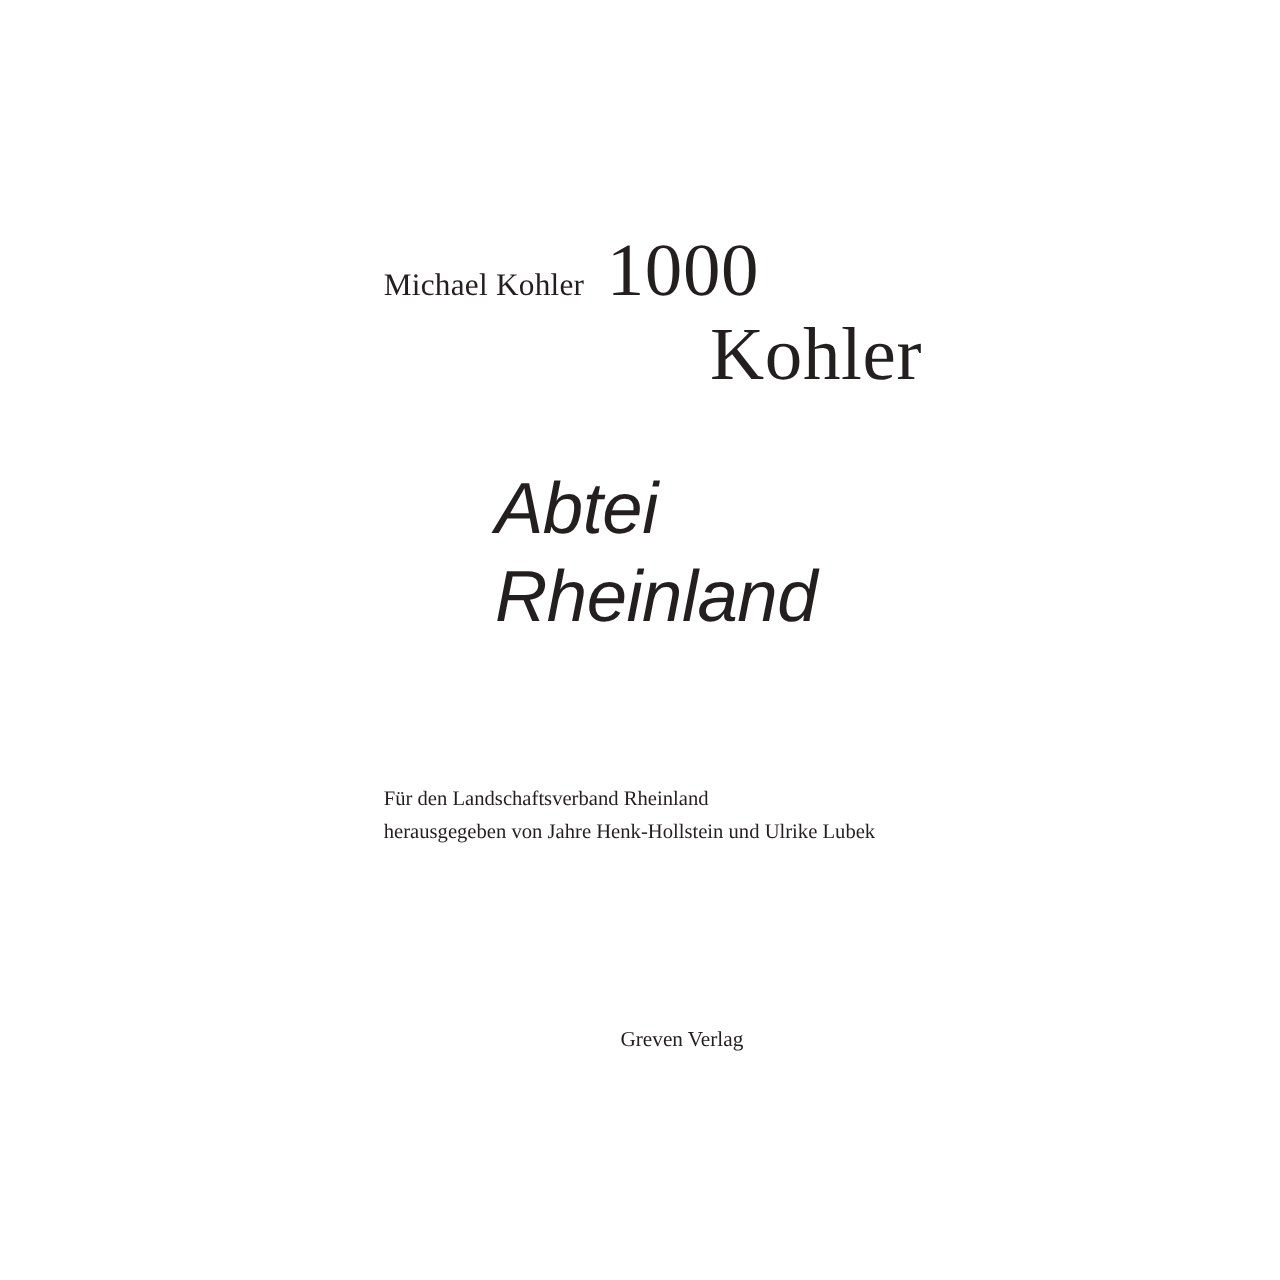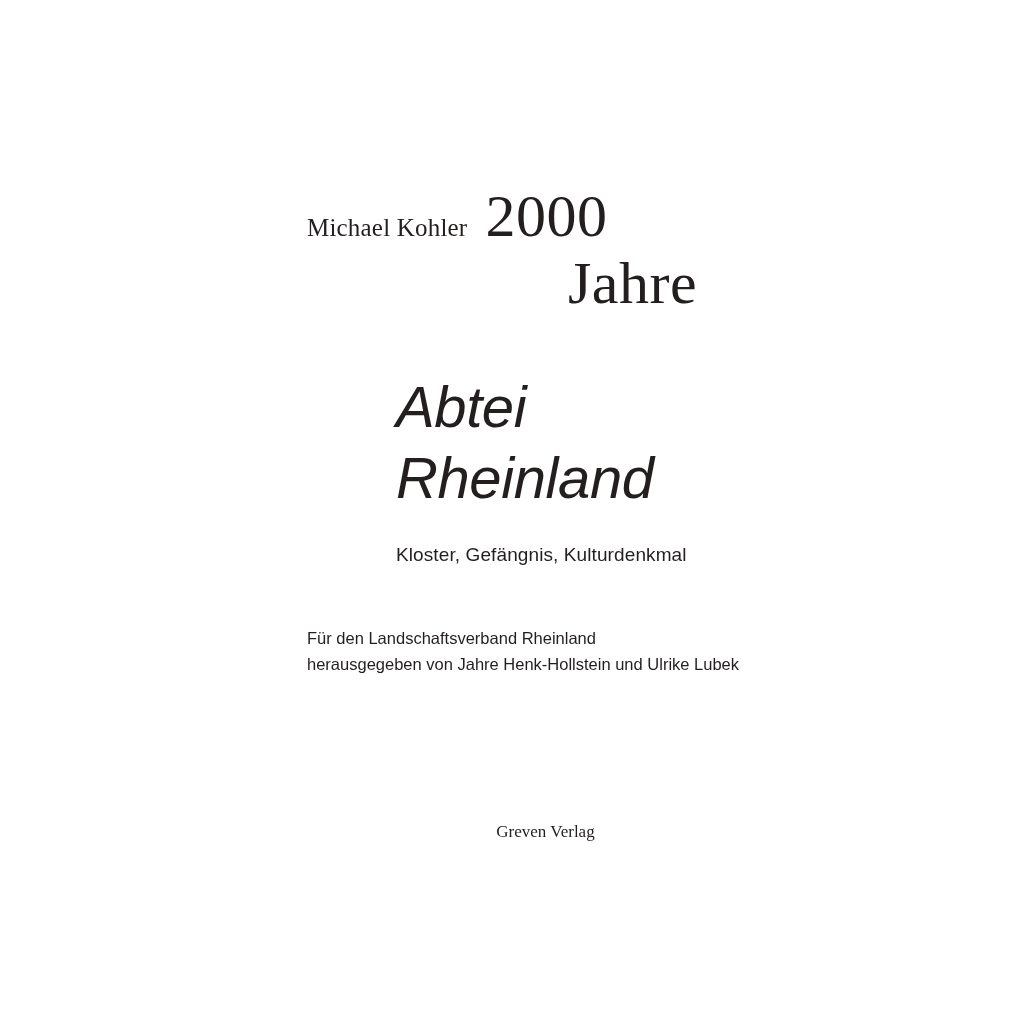--- a/index.html
+++ b/index.html
@@ -94,21 +94,21 @@
     font-size: 19px;
     letter-spacing: 0.1px;
     color: #231f1e;
   }
 
   
   .editor-note {
     position: absolute;
     left: 307px;
     top: 626px;
-    font-family: Liberation Sans, sans-serif;
+    font-family: Liberation Serif, serif;
     font-size: 16.5px;
     line-height: 1.55;
     color: #231f1e;
   }
 
   
   .publisher {
     position: absolute;
     left: 0;
     top: 822px;
@@ -122,33 +122,32 @@
   }
 </style>
 </head>
 <body>
 
 <div class="page">
 
   <div class="title-block">
     <div class="line-author-1000">
       <span class="author">Michael Kohler</span>
-      <span class="big-number">2000</span>
+      <span class="big-number">1000</span>
     </div>
     <div class="line-jahre">
-      <span class="big-jahre">Jahre</span>
+      <span class="big-jahre">Kohler</span>
     </div>
   </div>
 
   <div class="main-title">
     <div class="mt-line">Abtei</div>
     <div class="mt-line">Rheinland</div>
   </div>
 
-  <div class="subtitle">Kloster, Gefängnis, Kulturdenkmal</div>
 
   <div class="editor-note">
     <div>Für den Landschaftsverband Rheinland</div>
     <div>herausgegeben von Jahre Henk-Hollstein und Ulrike Lubek</div>
   </div>
 
   <div class="publisher">Greven Verlag</div>
 
 </div>
 

